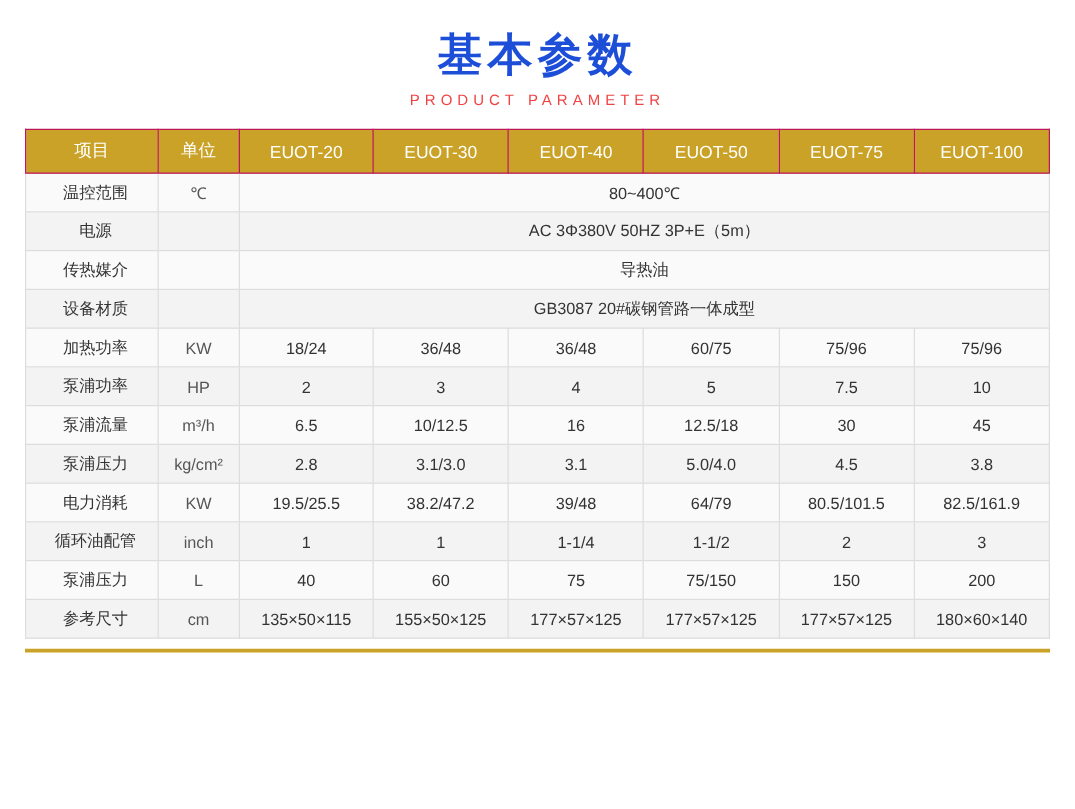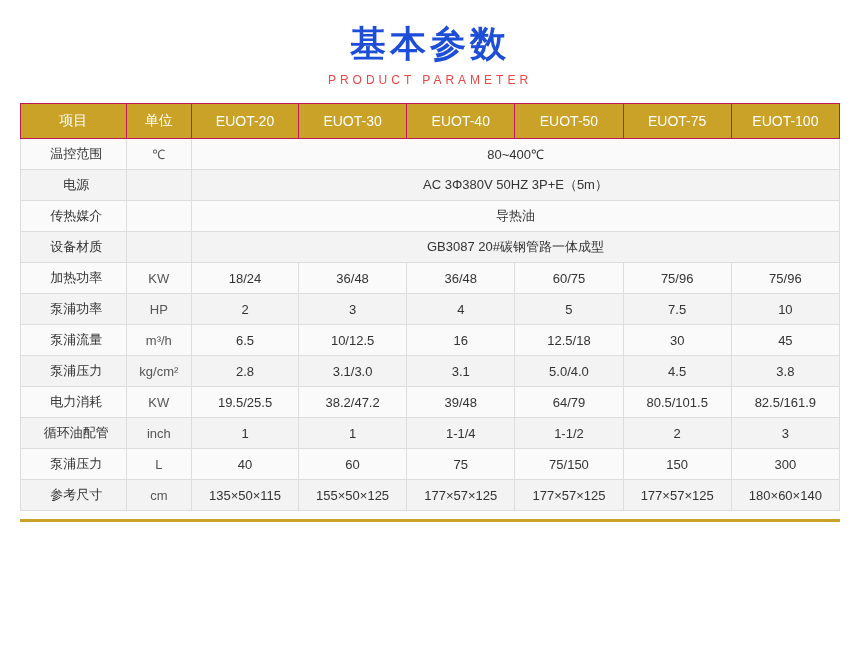--- a/index.html
+++ b/index.html
@@ -175,21 +175,21 @@
         <td>3</td>
       </tr>
       <tr>
         <td>泵浦压力</td>
         <td>L</td>
         <td>40</td>
         <td>60</td>
         <td>75</td>
         <td>75/150</td>
         <td>150</td>
-        <td>300</td>
+        <td>200</td>
       </tr>
       <tr>
         <td>参考尺寸</td>
         <td>cm</td>
         <td>135×50×115</td>
         <td>155×50×125</td>
         <td>177×57×125</td>
         <td>177×57×125</td>
         <td>177×57×125</td>
         <td>180×60×140</td>

